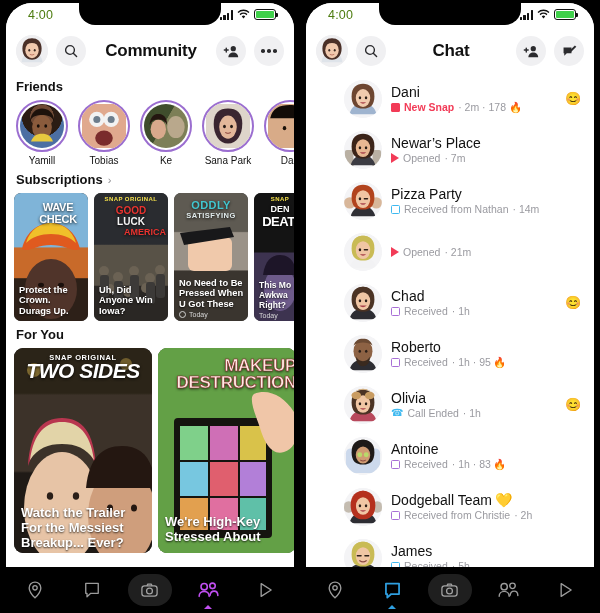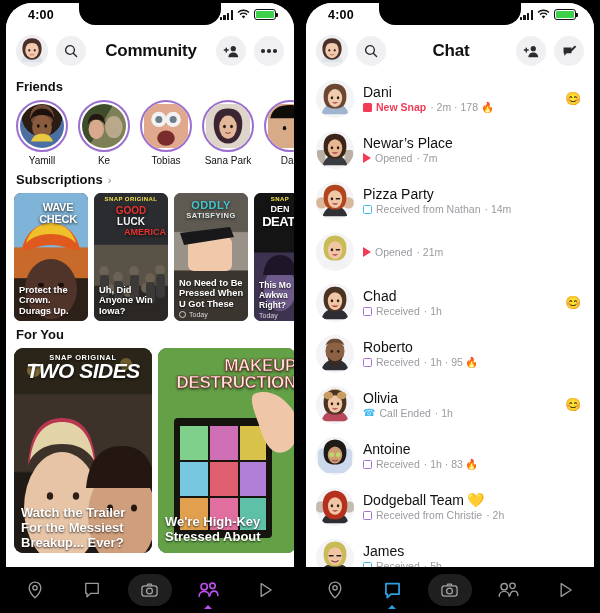--- a/index.html
+++ b/index.html
@@ -35,22 +35,22 @@
     left: 50%; top: -4px;
     transform: translateX(-50%);
     width: 142px; height: 26px;
     background: #000;
     border-radius: 0 0 16px 16px;
   }
   .clock {
     position: absolute;
     left: 22px; top: 5px;
     font-size: 12.5px;
-    font-weight: bold;
-    color: #000000;
+    font-weight: normal;
+    color: #4d7c0f;
     letter-spacing: .2px;
   }
   .status-icons {
     position: absolute;
     right: 18px; top: 6px;
     display: flex; align-items: center; gap: 4px;
   }
   .bars { display: flex; align-items: flex-end; gap: 1.3px; height: 11px; }
   .bars i { display: block; width: 2.4px; background: #111; border-radius: .5px; }
   .bars i:nth-child(1){height:3.5px}
@@ -160,21 +160,21 @@
     text-align: center; color: #f4e04a; font-size: 6px;
     font-weight: bold; letter-spacing: .4px;
   }
   .card .title-over {
     position: absolute; top: 8px; left: 0; right: 0;
     text-align: center; color: #fff; font-weight: bold;
     text-shadow: 0 1px 3px rgba(0,0,0,.85);
   }
 
   
-  .chatlist { background: #fff; height: calc(100% - 70px); overflow: hidden; }
+  .chatlist { background: #fff; height: calc(100% - 70px); overflow: hidden; margin-left: 28px; }
   .chat-row {
     display: flex; align-items: center;
     height: 51px; padding: 0 12px 0 10px; gap: 9px;
   }
   .chat-av {
     width: 38px; height: 38px; border-radius: 50%;
     background: #f4f4f6; flex: 0 0 auto; overflow: hidden;
     display: flex; align-items: flex-end; justify-content: center;
   }
   .chat-mid { flex: 1 1 auto; min-width: 0; }
@@ -301,44 +301,44 @@
                     <path d="M10 34c2-5 5-7 10-7s8 2 10 7z" fill="#e7c93f"></path>
                     <ellipse cx="16.6" cy="20" rx="1.3" ry="1.6" fill="#140d08"></ellipse>
                     <ellipse cx="23.4" cy="20" rx="1.3" ry="1.6" fill="#140d08"></ellipse>
                   </svg>
               </div>
             </div>
             <div class="nm">Yamill</div>
           </div>
           <div class="friend">
             <div class="ring">
-              <div class="pic" style="background:linear-gradient(120deg,#3f4d2c 0 45%,#7d7f57 46% 100%);">
-                <svg viewBox="0 0 40 40" width="100%" height="100%">
-                    <ellipse cx="13" cy="23" rx="7" ry="9" fill="#d8a98c"></ellipse>
-                    <path d="M5 19c1-8 4-10 8-10s8 2 8 10c-2-4-4-5-8-5s-6 1-8 5z" fill="#241610"></path>
-                    <ellipse cx="29" cy="21" rx="8" ry="10" fill="#b9a88c"></ellipse>
-                  </svg>
-              </div>
-            </div>
-            <div class="nm">Ke</div>
-          </div>
-          <div class="friend">
-            <div class="ring">
               <div class="pic" style="background:#e3b49a;">
                 <svg viewBox="0 0 40 40" width="100%" height="100%">
                     <rect width="40" height="40" fill="#e0a98e"></rect>
                     <ellipse cx="13.5" cy="14" rx="7" ry="7" fill="#f2f2f2"></ellipse>
                     <ellipse cx="26.5" cy="14" rx="7" ry="7" fill="#f2f2f2"></ellipse>
                     <circle cx="13.5" cy="14" r="3.2" fill="#6d7d8c"></circle>
                     <circle cx="26.5" cy="14" r="3.2" fill="#6d7d8c"></circle>
                     <ellipse cx="20" cy="31" rx="8" ry="7" fill="#7a2c2c"></ellipse>
                   </svg>
               </div>
             </div>
             <div class="nm">Tobias</div>
+          </div>
+          <div class="friend">
+            <div class="ring">
+              <div class="pic" style="background:linear-gradient(120deg,#3f4d2c 0 45%,#7d7f57 46% 100%);">
+                <svg viewBox="0 0 40 40" width="100%" height="100%">
+                    <ellipse cx="13" cy="23" rx="7" ry="9" fill="#d8a98c"></ellipse>
+                    <path d="M5 19c1-8 4-10 8-10s8 2 8 10c-2-4-4-5-8-5s-6 1-8 5z" fill="#241610"></path>
+                    <ellipse cx="29" cy="21" rx="8" ry="10" fill="#b9a88c"></ellipse>
+                  </svg>
+              </div>
+            </div>
+            <div class="nm">Ke</div>
           </div>
           <div class="friend">
             <div class="ring">
               <div class="pic" style="background:#e6dfd8;">
                 <svg viewBox="0 0 40 40" width="100%" height="100%">
                     <rect width="40" height="40" fill="#ded5ca"></rect>
                     <path d="M7 18c0-10 5-14 13-14s13 4 13 14-5 18-13 18S7 28 7 18z" fill="#3a2530"></path>
                     <ellipse cx="20" cy="21" rx="8" ry="10.5" fill="#e3b79a"></ellipse>
                     <ellipse cx="16.8" cy="20.5" rx="1.3" ry="1.6" fill="#241a16"></ellipse>
                     <ellipse cx="23.2" cy="20.5" rx="1.3" ry="1.6" fill="#241a16"></ellipse>

